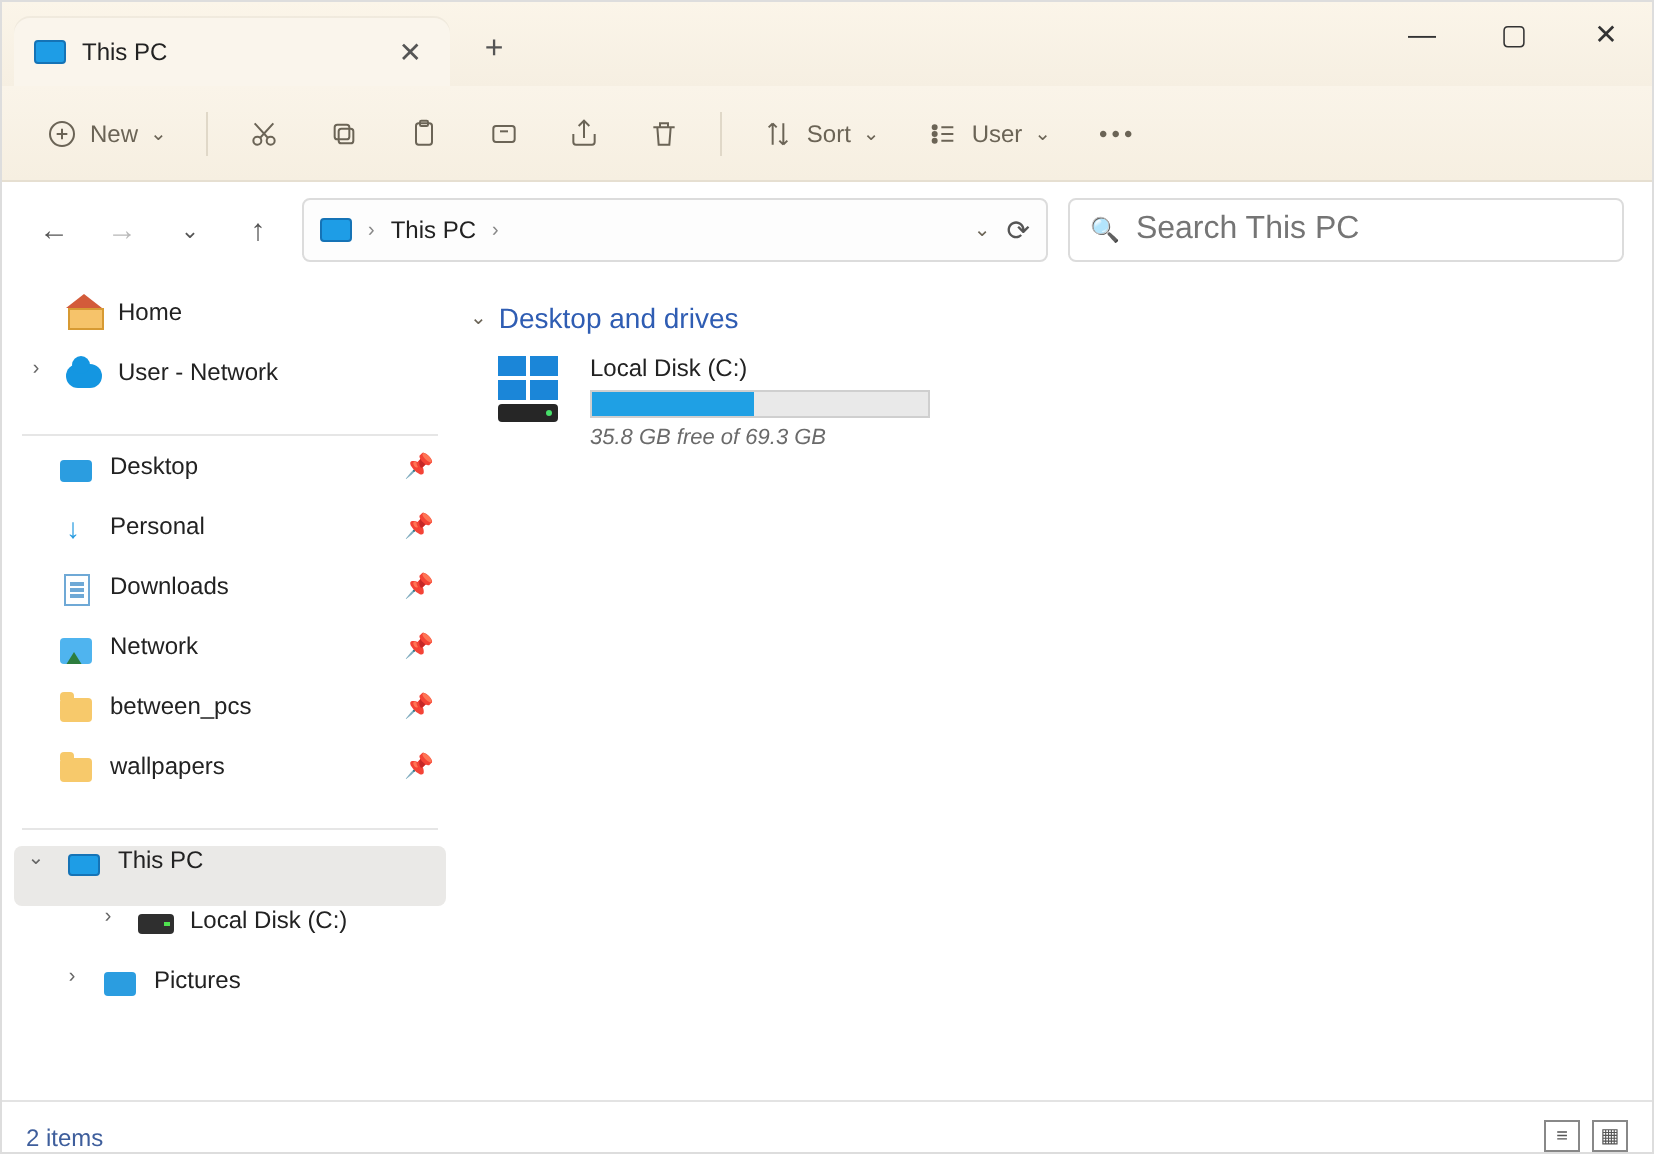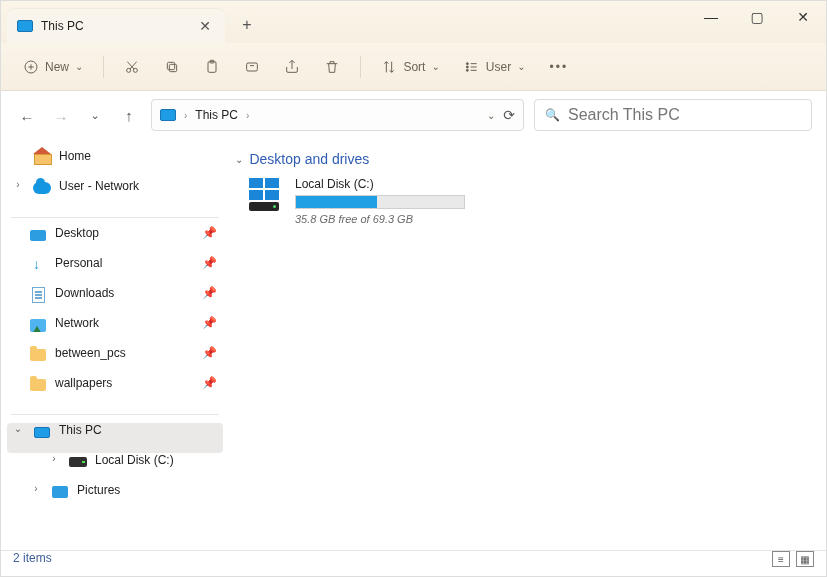--- a/index.html
+++ b/index.html
@@ -69,21 +69,21 @@
   .win11 div{background:#1b86d8;}
   .dbody { width:30px; height:9px; background:#262626; border-radius:2px; margin-top:2px; position:relative;}
   .dbody::after{content:"";position:absolute;right:3px;top:3px;width:3px;height:3px;background:#47e06a;border-radius:50%;}
   .disc { width:28px; height:28px; border-radius:50%; background:radial-gradient(circle at 50% 50%, #fff 0 5px, #cfd3d6 6px 14px);}
   .dinfo { flex:1;}
   .dname { font-size:12px; margin-bottom:4px;}
   .bar { width:170px; height:14px; background:#e9e9e9; border:1px solid #cfcfcf; position:relative; margin-bottom:4px;}
   .barfill{position:absolute;left:0;top:0;bottom:0;background:#1fa0e4;}
   .dsub { font-size:11px; color:#6a6a6a;font-style:italic;}
   
-  .status { position:absolute; bottom:0; left:0; right:0; height:26px; border-top:1px solid #e3e3e3; display:flex; align-items:flex-start; padding:0 12px; font-size:12px; color:#3e5e9c; background:#fff;}
+  .status { position:absolute; bottom:0; left:0; right:0; height:26px; border-top:1px solid #e3e3e3; display:flex; align-items:flex-end; padding:0 12px; font-size:12px; color:#3e5e9c; background:#fff;}
   .status .viewbtns{margin-left:auto; display:flex; gap:6px; color:#555;}
   .vb{width:18px;height:16px;border:1px solid #888;display:flex;align-items:center;justify-content:center;font-size:10px;}
 </style>
 </head>
 <body>
 
 <div class="titlebar">
   <div class="tab">
     <span class="icon-pc"></span>
     <span>This PC</span>

